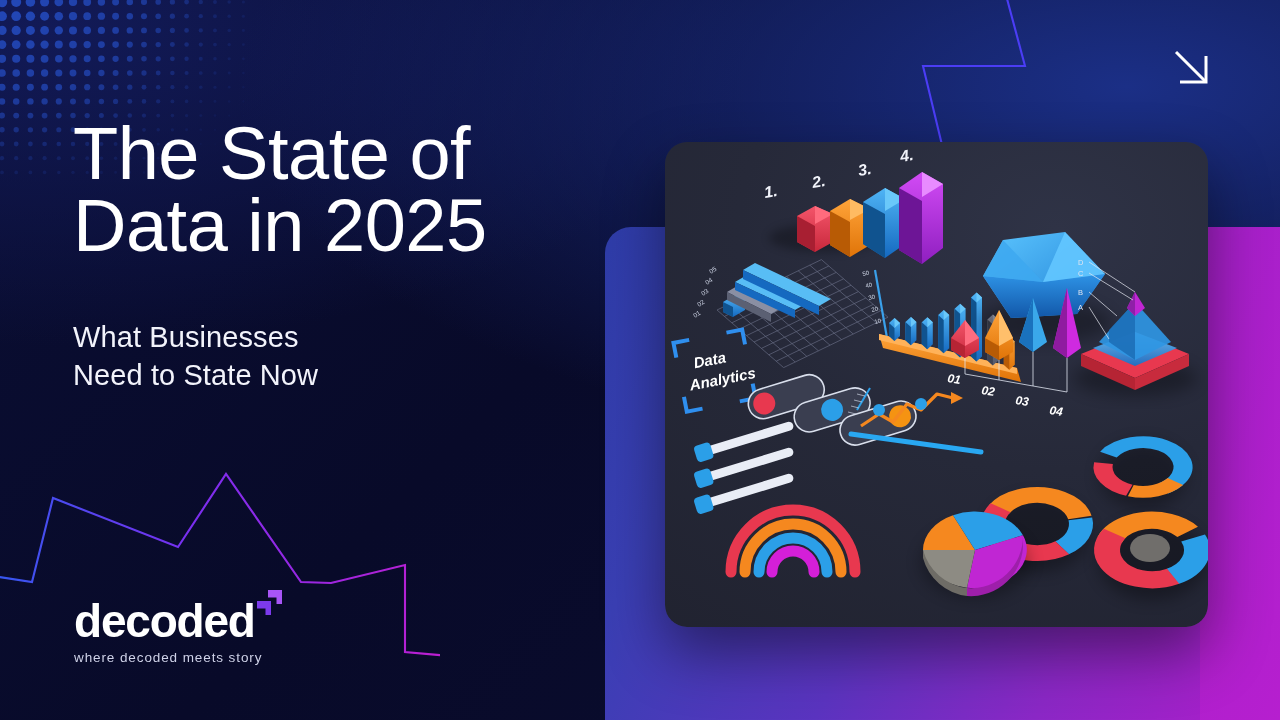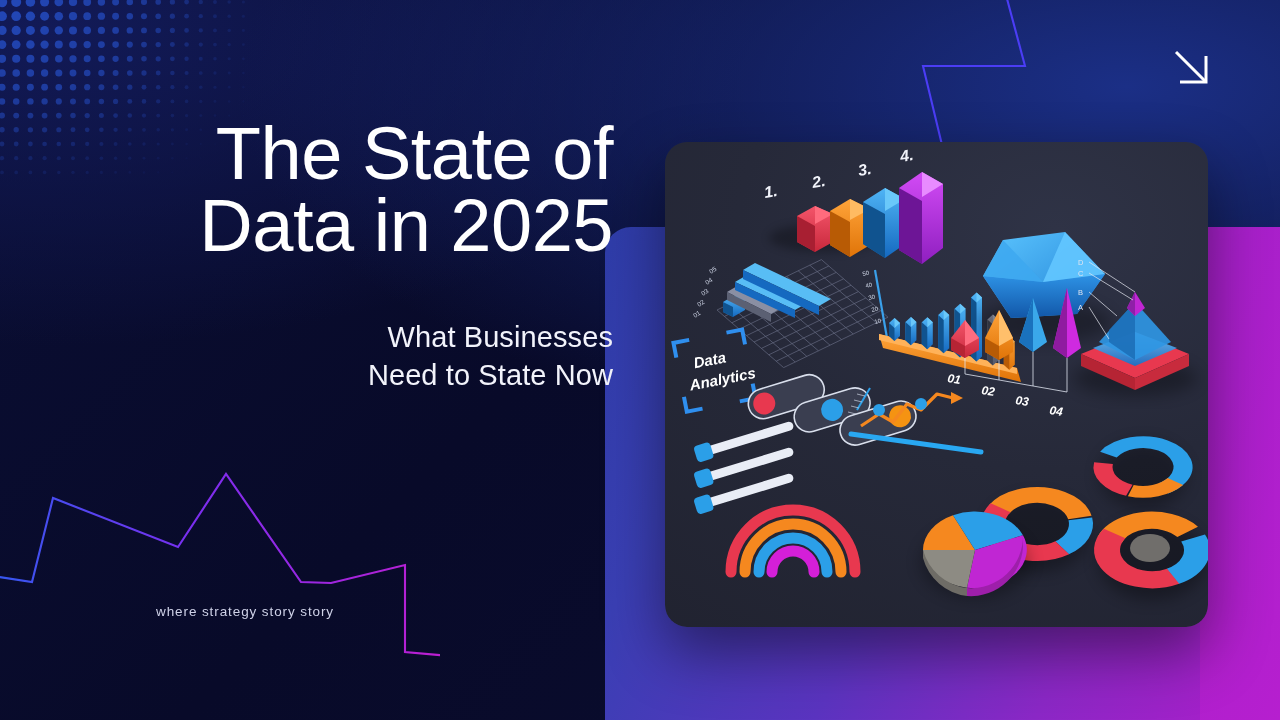--- a/index.html
+++ b/index.html
@@ -6,21 +6,20 @@
   * { margin:0; padding:0; box-sizing:border-box; }
   html,body { width:1280px; height:720px; overflow:hidden; background:#080b2a; }
   body { font-family:"Liberation Sans", sans-serif; }
 
   #slide {
     position:relative; width:1280px; height:720px; overflow:hidden;
     background:
       radial-gradient(120% 90% at 88% 12%, #1b2f86 0%, rgba(27,47,134,0) 58%),
       radial-gradient(100% 80% at 4% 4%, #121a57 0%, rgba(18,26,87,0) 55%),
       linear-gradient(135deg, #0a0e34 0%, #080a29 45%, #0b0d30 100%);
-    text-align: right;
   }
 
   
   #dots { position:absolute; left:-6px; top:-6px; width:252px; height:190px; }
 
   
   .zig { position:absolute; pointer-events:none; }
   #zig-top { left:880px; top:-6px; width:260px; height:210px; }
   #zig-bottom { left:-10px; top:470px; width:450px; height:250px; }
 
@@ -368,21 +367,28 @@
   </svg>
 
   <div id="headline">
     <div id="title">The State of
 Data in 2025</div>
     <div id="subtitle">What Businesses
 Need to State Now</div>
   </div>
 
   <div id="logo">
-    <div id="logo-tagline">where strategy story story</div>
+    <div id="logo-row">
+      <span id="logo-word">decoded</span>
+      <svg id="logo-mark" viewBox="0 0 40 40">
+        <path d="M19 6 H33 V20 L27.5 20 V13.5 L19 13.5 Z" fill="#a855f7"></path>
+        <path d="M8 17 H22 V31 L16.5 31 V24.5 L8 24.5 Z" fill="#7c3aed"></path>
+      </svg>
+    </div>
+    <div id="logo-tagline">where decoded meets story</div>
   </div>
 
 
   <div id="viz-card">
     <svg id="viz-svg" viewBox="0 0 543 485">
       <defs>
         <linearGradient id="gRed" x1="0" y1="0" x2="0" y2="1">
           <stop offset="0%" stop-color="#f4556a"></stop>
             <stop offset="100%" stop-color="#c8283c"></stop>
         </linearGradient>

